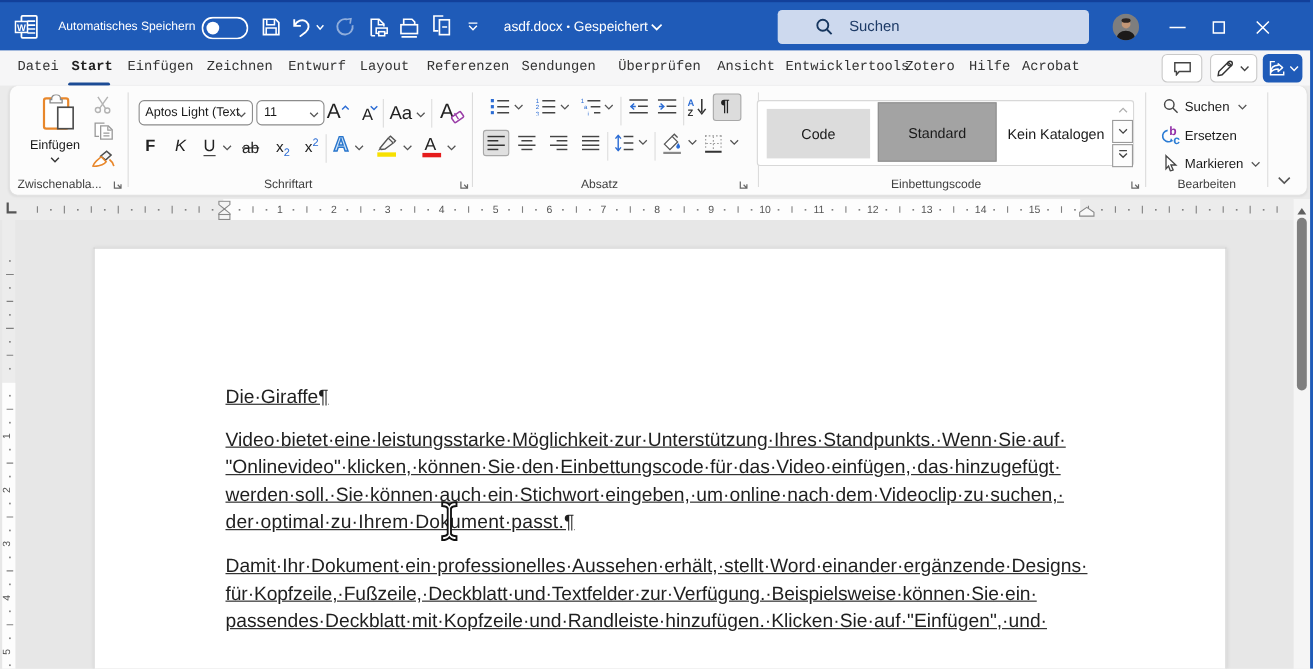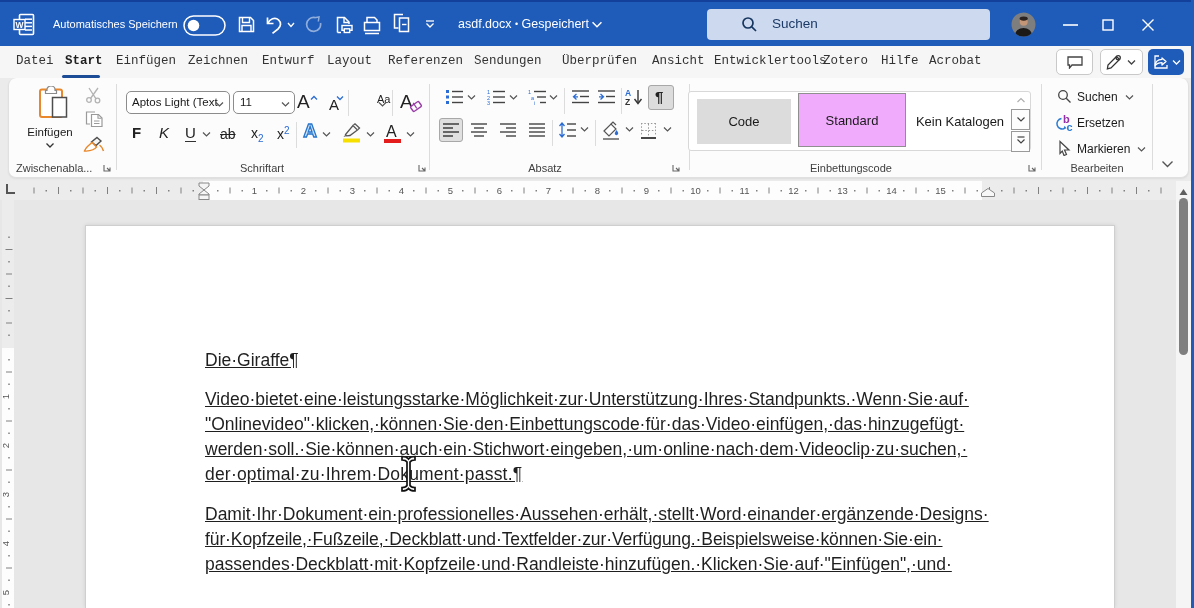--- a/index.html
+++ b/index.html
@@ -236,21 +236,21 @@
 
     <div class="abs" style="left:297px;top:13px;font-size:19px;color:#222">A</div>
     <svg class="abs" style="left:310px;top:17px" width="8" height="6" viewBox="0 0 8 6">
         <path d="M1 4.5 L4 1.5 L7 4.5" fill="none" stroke="#2b6cd4" stroke-width="1.3"></path>
       </svg>
     <div class="abs" style="left:329px;top:18px;font-size:15px;color:#222">A</div>
     <svg class="abs" style="left:336px;top:17px" width="8" height="6" viewBox="0 0 8 6">
         <path d="M1 1.5 L4 4.5 L7 1.5" fill="none" stroke="#2b6cd4" stroke-width="1.3"></path>
       </svg>
     <div class="gsep" style="left:348px;top:12px;height:26px"></div>
-    <div class="abs" style="left:377px;top:15px;font-size:11px;color:#222">Aa</div>
+    <div class="abs" style="left:354px;top:15px;font-size:17px;color:#222">Aa</div>
     <svg class="abs" style="left:378px;top:23px" width="9" height="7" viewBox="0 0 9 7">
         <path d="M1 1.5 L4.5 5 L8 1.5" fill="none" stroke="#555" stroke-width="1.2"></path>
       </svg>
     <div class="gsep" style="left:392px;top:12px;height:26px"></div>
     <div class="abs" style="left:400px;top:13px;font-size:19px;color:#222">A</div>
     <svg class="abs" style="left:406px;top:22px" width="19" height="13" viewBox="0 0 19 13">
         <rect x="5" y="3.5" width="10" height="6" rx="1" transform="rotate(-35 10 6.5)" fill="#fff" stroke="#9b3fa8" stroke-width="1.4"></rect>
         <line x1="7.2" y1="2.8" x2="10.8" y2="8.3" transform="rotate(0)" stroke="#9b3fa8" stroke-width="1.2"></line>
       </svg>
 
@@ -417,21 +417,21 @@
         <path d="M1 1.5 L4.5 5 L8 1.5" fill="none" stroke="#555" stroke-width="1.2"></path>
       </svg>
     <div class="glabel" style="left:485px">Absatz</div>
     <svg class="launcher" style="left:671px" width="10" height="10" viewBox="0 0 10 10">
         <path d="M2 2 v6 h6 M5 5 l3 3 M8 4.5 V8 H4.5" fill="none" stroke="#666" stroke-width="1.1"></path>
       </svg>
     <div class="gsep" style="left:689px"></div>
 
     <div class="abs" style="left:688px;top:13px;width:343px;height:60px;background:#fff;border:1px solid #d8d8d8;border-radius:3px"></div>
     <div class="abs" style="left:697px;top:21px;width:94px;height:45px;background:#dcdcdc;line-height:45px;text-align:center;font-size:13px;color:#1a1a1a">Code</div>
-    <div class="abs" style="left:798px;top:15px;width:108px;height:54px;background:#f0abfc;border:1px solid #8f8f8f;line-height:54px;text-align:center;font-size:13px;color:#1a1a1a">Standard</div>
+    <div class="abs" style="left:798px;top:15px;width:108px;height:54px;background:#a3a3a3;border:1px solid #8f8f8f;line-height:54px;text-align:center;font-size:13px;color:#1a1a1a">Standard</div>
     <div class="abs" style="left:910px;top:21px;width:100px;height:45px;line-height:45px;text-align:center;font-size:13px;color:#1a1a1a">Kein Katalogen</div>
     <svg class="abs" style="left:1016px;top:19px" width="10" height="7" viewBox="0 0 10 7">
         <path d="M1.5 5 L5 1.5 L8.5 5" fill="none" stroke="#b0b0b0" stroke-width="1.2"></path>
       </svg>
     <div class="abs" style="left:1011px;top:31px;width:19px;height:21px;background:#fdfdfd;border:1px solid #9a9a9a"></div>
     <svg class="abs" style="left:1016px;top:38px" width="10" height="7" viewBox="0 0 10 7">
         <path d="M1.5 1.5 L5 5 L8.5 1.5" fill="none" stroke="#444" stroke-width="1.2"></path>
       </svg>
     <div class="abs" style="left:1011px;top:53px;width:19px;height:21px;background:#fdfdfd;border:1px solid #9a9a9a"></div>
     <svg class="abs" style="left:1016px;top:57px" width="10" height="11" viewBox="0 0 10 11">

